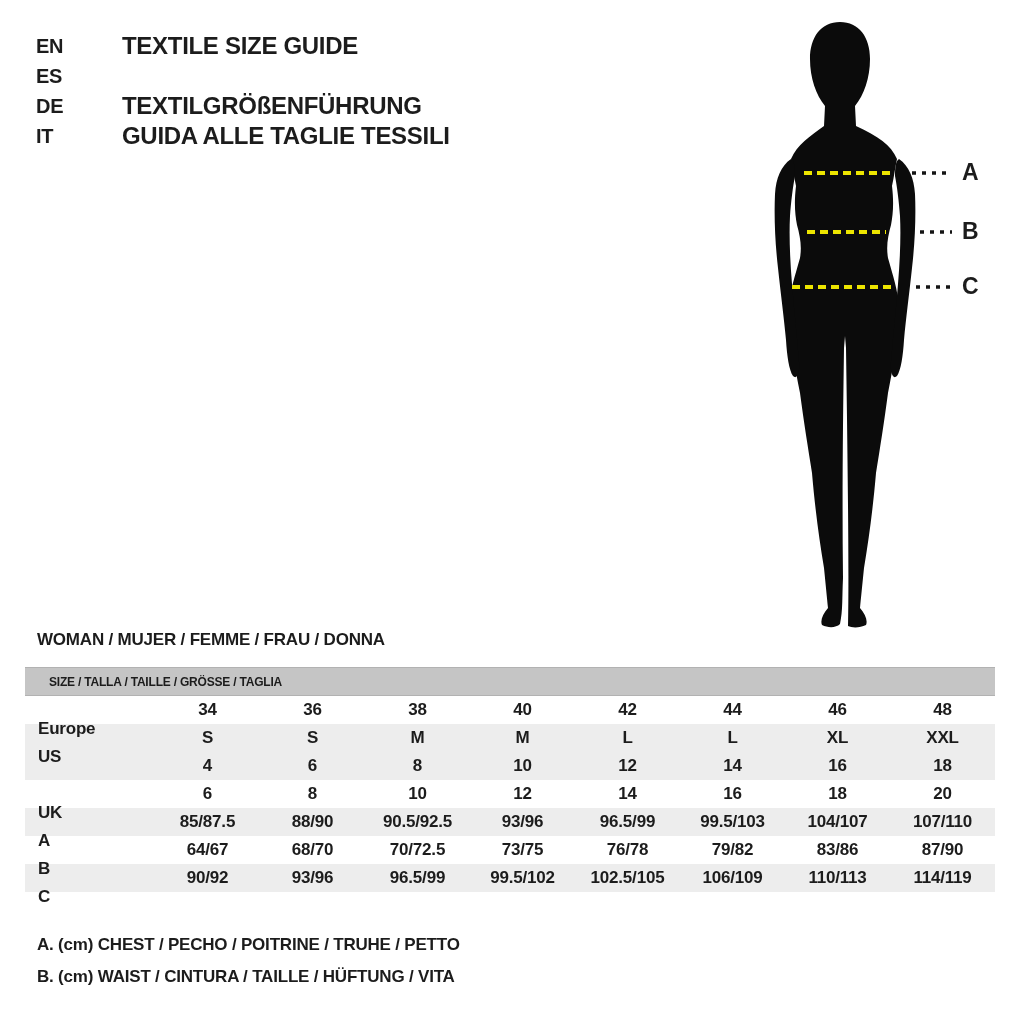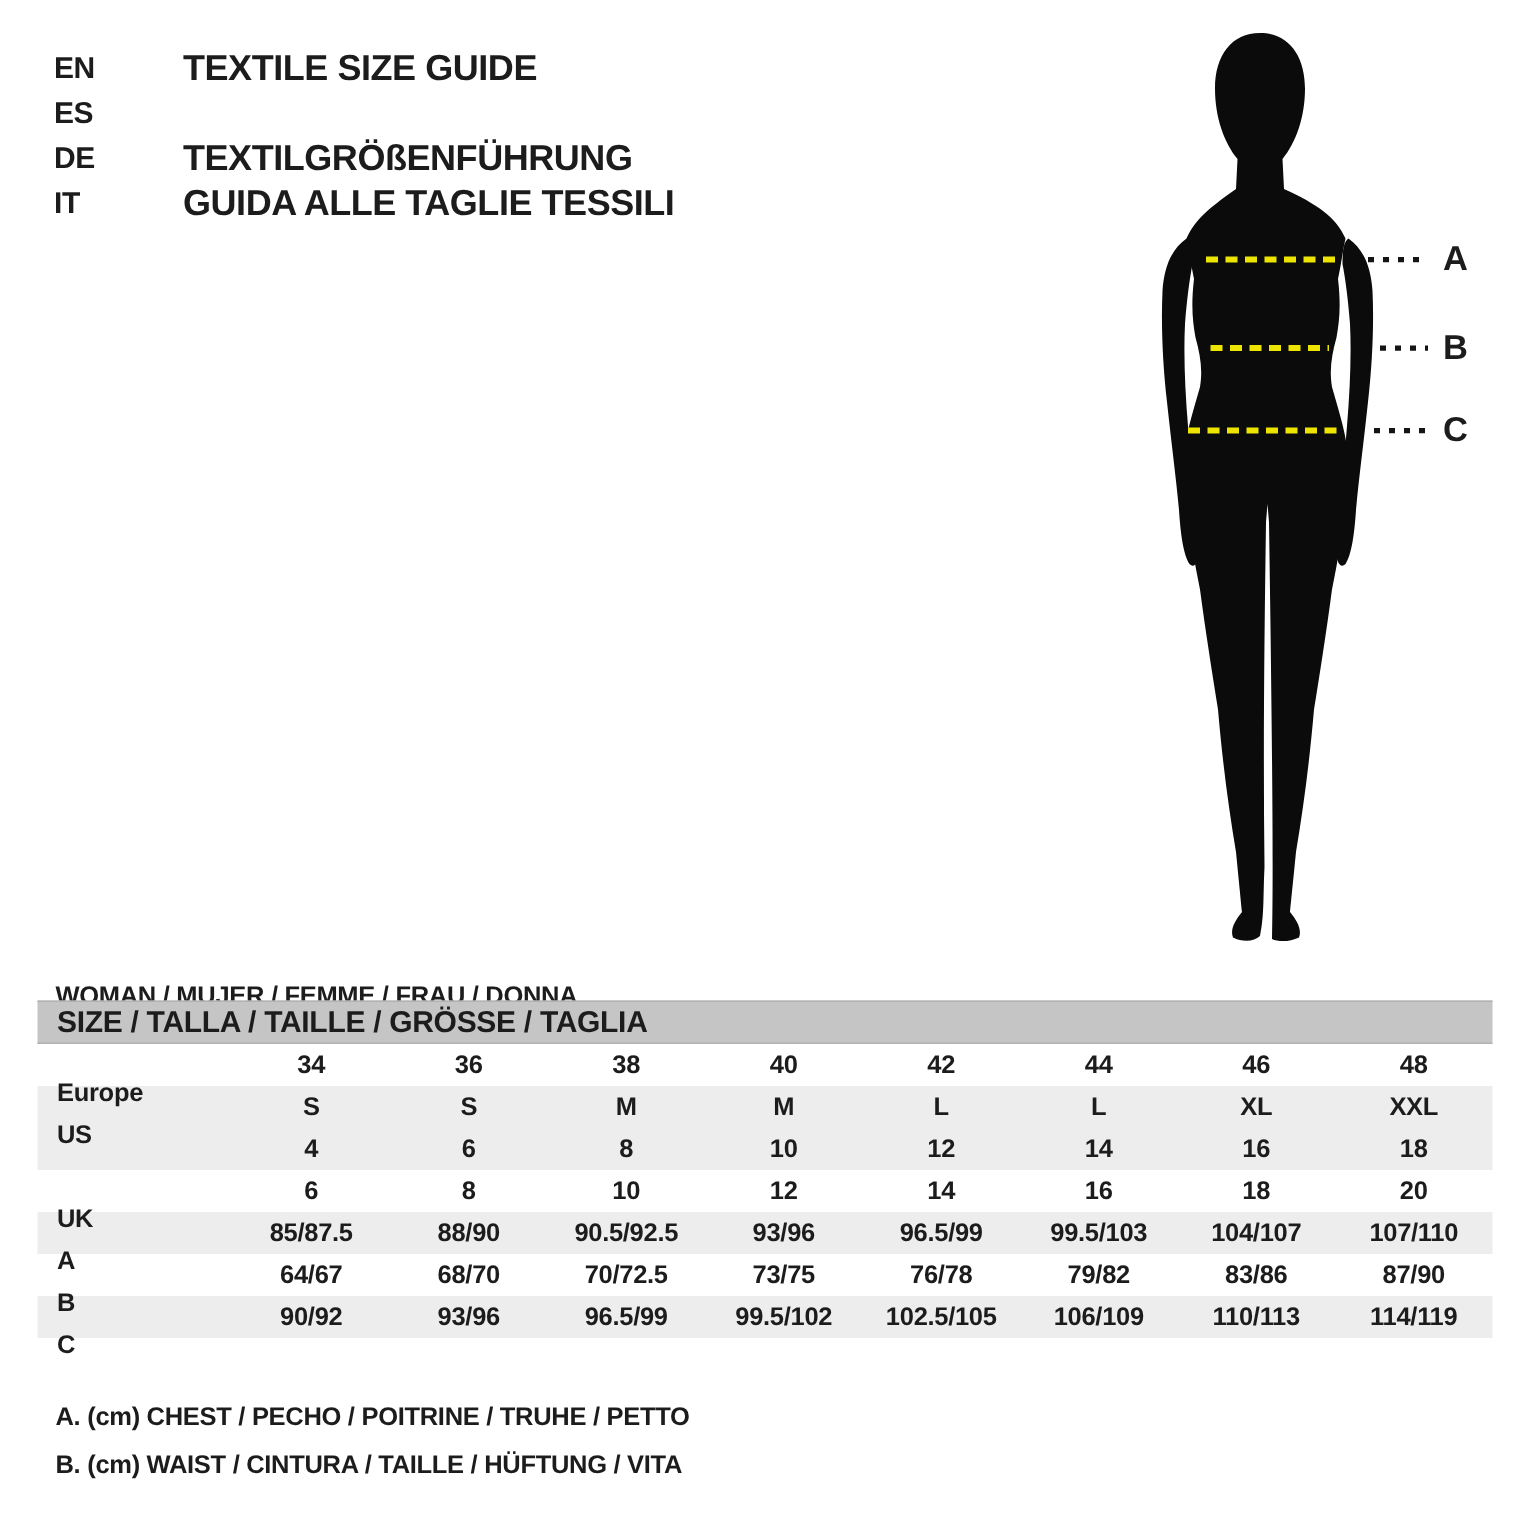--- a/index.html
+++ b/index.html
@@ -22,27 +22,27 @@
 
   
   .figure{position:absolute;left:740px;top:18px;width:284px;height:615px;}
   .figure svg{position:absolute;left:0;top:0;}
   .measure-label{position:absolute;font-size:23px;font-weight:700;line-height:24px;}
   .label-a{left:222px;top:142px;}
   .label-b{left:222px;top:201px;}
   .label-c{left:222px;top:256px;}
 
   
-  .section-title{position:absolute;left:37px;top:630px;font-size:17px;font-weight:700;letter-spacing:-0.2px;margin-top:24px;}
+  .section-title{position:absolute;left:37px;top:630px;font-size:17px;font-weight:700;letter-spacing:-0.2px;}
 
   
   .size-table{position:absolute;left:25px;top:667px;width:970px;}
   .t-header{height:29px;line-height:29px;background:var(--header-bg);
     border-top:1px solid #b2b2b2;border-bottom:1px solid #b2b2b2;
-    padding-left:13px;font-size:20px;font-weight:700;letter-spacing:-0.2px;}
+    padding-left:24px;font-size:12px;font-weight:700;letter-spacing:-0.2px;}
   .t-row{display:flex;height:28px;line-height:28px;font-size:17px;font-weight:700;letter-spacing:-0.2px;}
   .t-row.shade{background:var(--stripe-bg);}
   .t-label{width:130px;padding-left:13px;text-align:left;margin-top:19px;}
   .t-cell{flex:1;text-align:center;}
 
   
   .footnotes{position:absolute;left:37px;top:929px;}
   .footnote-line{height:32px;line-height:32px;font-size:17px;font-weight:700;letter-spacing:-0.2px;white-space:nowrap;}
 </style>
 </head>

